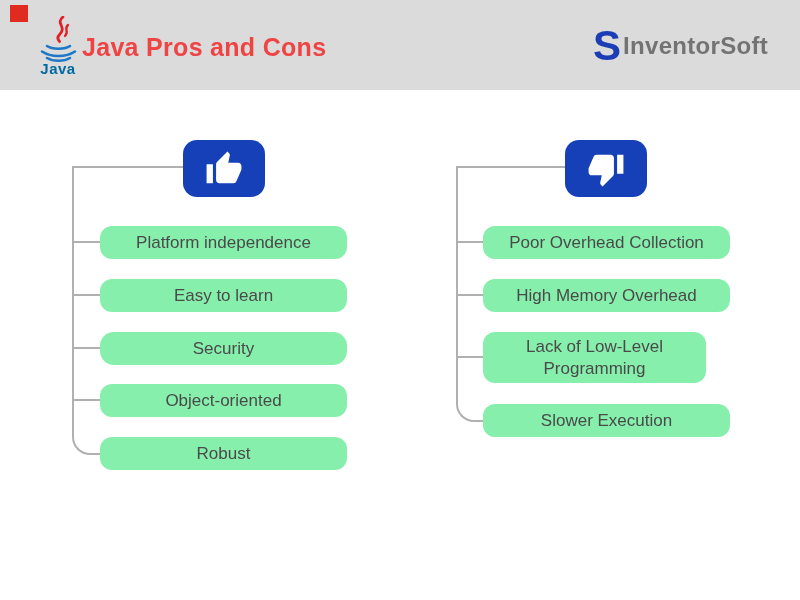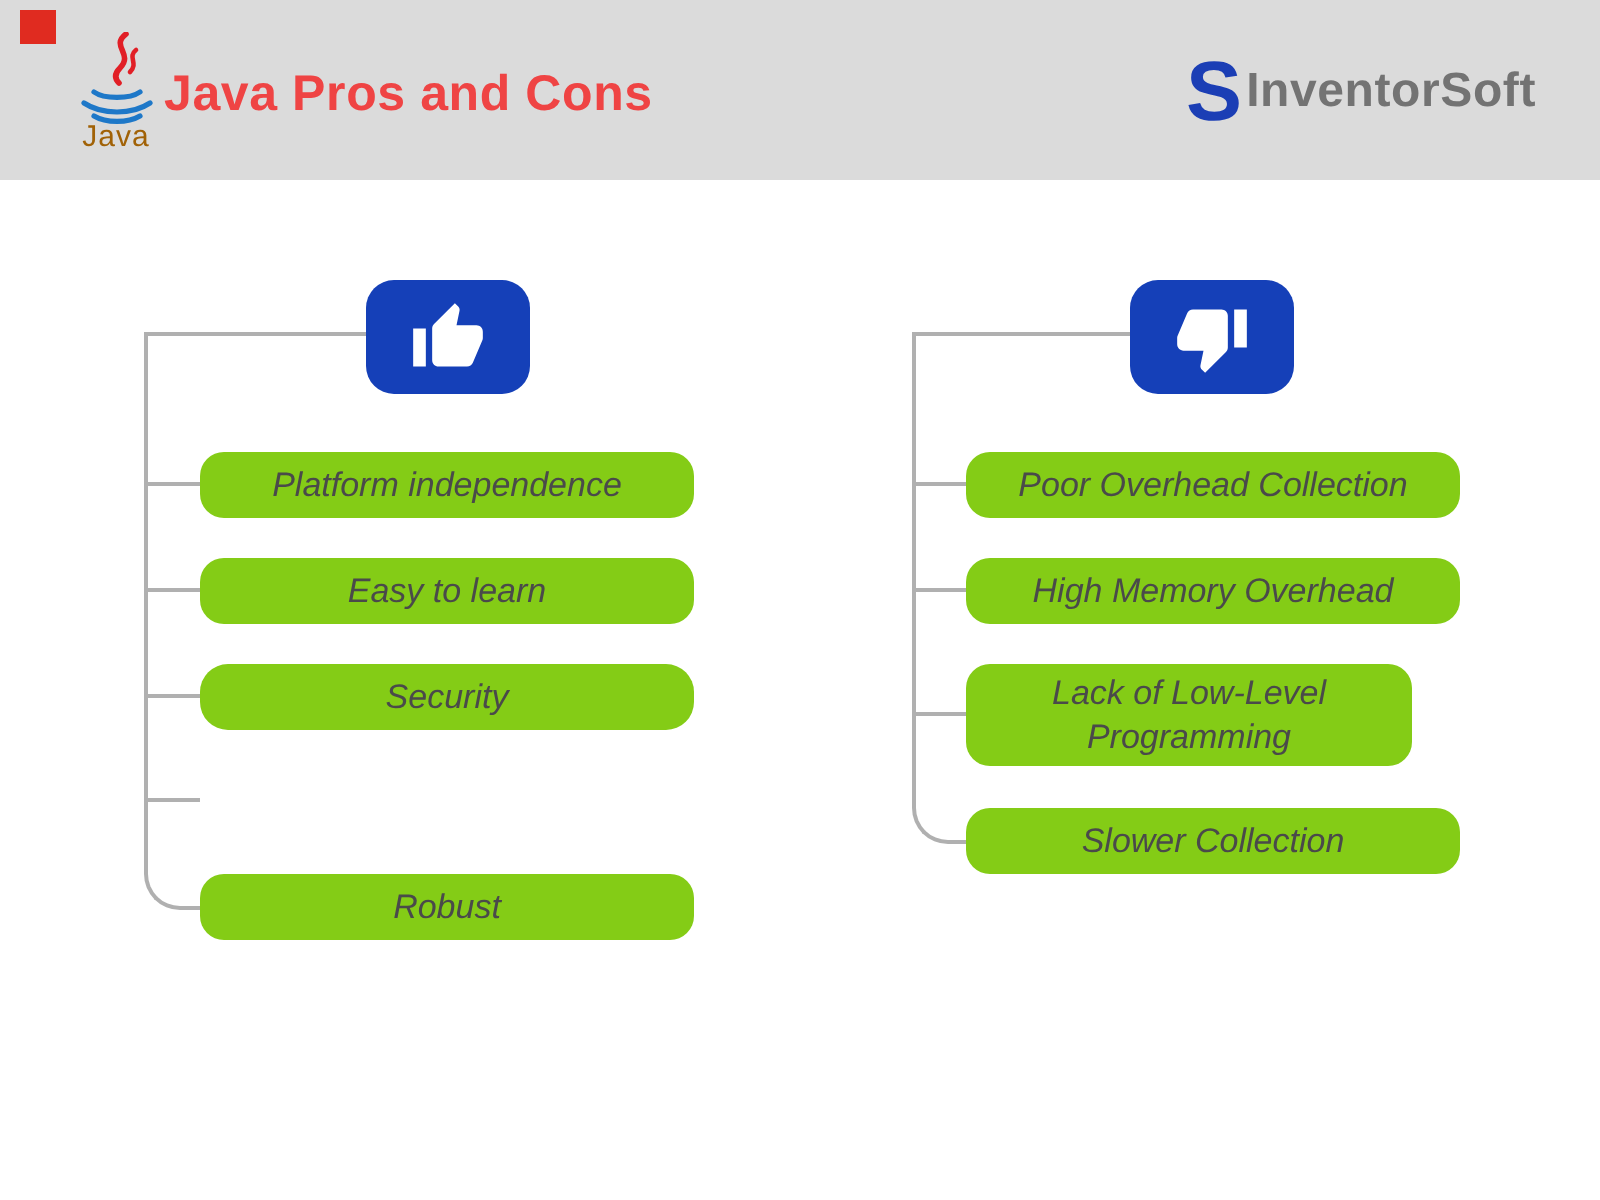--- a/index.html
+++ b/index.html
@@ -5,21 +5,21 @@
   html,body{margin:0;padding:0;background:#fff;}
   #canvas{
     position:relative;width:800px;height:600px;background:#ffffff;
     font-family:"Liberation Sans",sans-serif;overflow:hidden;
   }
   
   .header{position:absolute;left:0;top:0;width:800px;height:90px;background:#dbdbdb;}
   .corner-accent{position:absolute;left:10px;top:5px;width:18px;height:17px;background:#e02b20;}
   .java-logo{position:absolute;left:34px;top:16px;width:48px;height:48px;}
   .java-label{position:absolute;left:30px;top:60px;width:56px;text-align:center;
-    font-size:15px;font-weight:normal;color:#a16207;letter-spacing:0.5px;}
+    font-size:15px;font-weight:bold;color:#0369a1;letter-spacing:0.5px;}
   .page-title{position:absolute;left:82px;top:33px;font-size:25px;font-weight:bold;color:#ef4444;letter-spacing:0.3px;}
   .brand{position:absolute;right:32px;top:28px;display:flex;align-items:center;}
   .brand-letter{font-size:42px;font-weight:800;color:#1b3eb5;line-height:36px;}
   .brand-name{font-size:24px;font-weight:bold;color:#737373;margin-left:2px;letter-spacing:0.3px;}
 
   
   .badge{position:absolute;top:140px;width:82px;height:57px;background:#1540b8;border-radius:14px;
     display:flex;align-items:center;justify-content:center;}
   .badge.up{left:183px;}
   .badge.down{left:565px;}
@@ -33,23 +33,23 @@
     border-bottom-left-radius:18px;top:166px;}
   .spine.left{left:72px;width:28px;height:287px;}
   .spine.right{left:456px;width:27px;height:254px;}
   .tick{position:absolute;height:2px;background:#b0b0b0;}
   .tick.left{left:72px;width:28px;}
   .tick.right{left:456px;width:27px;}
   .tl1{top:241px;} .tl2{top:294px;} .tl3{top:347px;} .tl4{top:399px;}
   .tr1{top:241px;} .tr2{top:294px;} .tr3{top:356px;}
 
   
-  .pill{position:absolute;width:247px;height:33px;background:#84cc16;border-radius:12px;
+  .pill{position:absolute;width:247px;height:33px;background:#86efac;border-radius:12px;
     display:flex;align-items:center;justify-content:center;text-align:center;
-    font-size:17px;color:#4a4a4a;line-height:1.25;font-style:italic;}
+    font-size:17px;color:#4a4a4a;line-height:1.25;}
   .pill.leftcol{left:100px;}
   .pill.rightcol{left:483px;}
   .p1{top:226px;} .p2{top:279px;} .p3{top:332px;border-radius:14px;} .p4{top:384px;} .p5{top:437px;}
   .c1{top:226px;} .c2{top:279px;}
   .c3{top:332px;height:51px;padding:0 24px;width:175px;}
   .c4{top:404px;}
 </style>
 </head>
 <body>
 
@@ -96,20 +96,21 @@
   </div>
   <div class="badge down">
     <svg viewBox="0 0 24 24">
       <path d="M15 3H6c-.83 0-1.54.5-1.84 1.22l-3.02 7.05c-.09.23-.14.47-.14.73v2c0 1.1.9 2 2 2h6.31l-.95 4.57-.03.32c0 .41.17.79.44 1.06L9.83 23l6.59-6.59c.36-.36.58-.86.58-1.41V5c0-1.1-.9-2-2-2zm4 0v12h4V3h-4z"></path>
     </svg>
   </div>
 
   <div class="pill leftcol p1">Platform independence</div>
   <div class="pill leftcol p2">Easy to learn</div>
   <div class="pill leftcol p3">Security</div>
+  <div class="pill leftcol p4">Object-oriented</div>
   <div class="pill leftcol p5">Robust</div>
 
   <div class="pill rightcol c1">Poor Overhead Collection</div>
   <div class="pill rightcol c2">High Memory Overhead</div>
   <div class="pill rightcol c3">Lack of Low-Level Programming</div>
-  <div class="pill rightcol c4">Slower Collection</div>
+  <div class="pill rightcol c4">Slower Execution</div>
 
 </div>
 
 </body></html>

